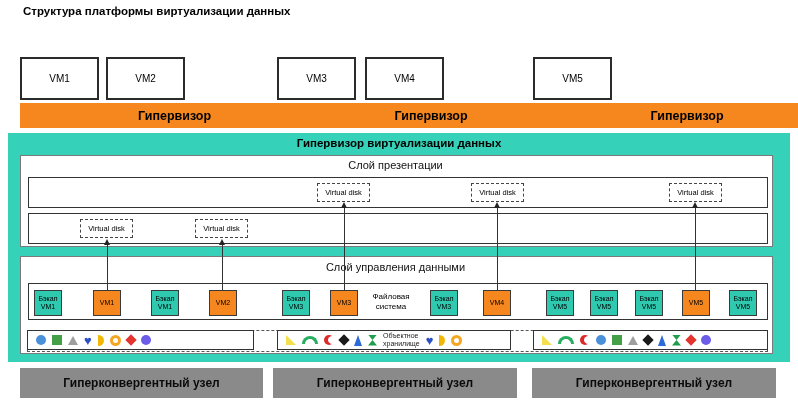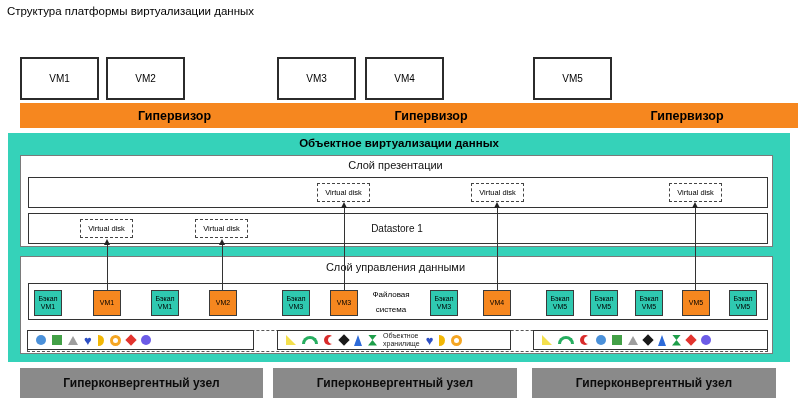--- a/index.html
+++ b/index.html
@@ -1,38 +1,38 @@
 <!DOCTYPE html>
 <html style="--orange: #F6871F; --teal: #35D2B9; --backupTeal: #2FC9B0; --nodeGray: #8A8A8A;"><head>
 <meta charset="utf-8">
 <style>
   html,body{margin:0;padding:0;background:#fff;}
   .stage{position:relative;width:798px;height:420px;background:#fff;
          font-family:"Liberation Sans", sans-serif;color:#000;overflow:hidden;}
   .abs{position:absolute;}
-  .doc-title{font-size:11.5px;font-weight:normal;left:7px;top:5px;}
+  .doc-title{font-size:11.5px;font-weight:bold;left:23px;top:5px;}
   .vm-box{background:#fff;border:2px solid #2b2b2b;width:75px;height:39px;
           display:flex;align-items:center;justify-content:center;font-size:10px;}
   .hyp-bar{background:var(--orange);height:25px;display:flex;align-items:center;
            justify-content:center;font-size:12.5px;font-weight:bold;padding-left:33px;}
   .platform{left:8px;top:133px;width:782px;height:229px;background:var(--teal);}
   .platform-title{left:8px;top:137px;width:782px;text-align:center;
                   font-size:11.5px;font-weight:bold;}
   .layer-box{background:#fff;border:1px solid #7a7a7a;}
   .layer-title{text-align:center;font-size:11px;color:#111;}
   .ds-box{background:#fff;border:1px solid #333;}
   .ds-label{text-align:center;font-size:10px;line-height:31px;color:#111;}
   .vd-box{background:#fff;border:1px dashed #444;width:51px;height:17px;
           display:flex;align-items:center;justify-content:center;font-size:7.5px;z-index:3;}
   .vmrow-box{background:#fff;border:1px solid #333;}
   .chip{width:26px;height:24px;border:1px solid #3a3a3a;display:flex;align-items:center;
         justify-content:center;text-align:center;font-size:7px;line-height:8px;z-index:2;}
   .chip-vm{background:var(--orange);}
   .chip-backup{background:var(--backupTeal);}
-  .fs-label{font-size:8px;line-height:15px;text-align:center;display:flex;
+  .fs-label{font-size:8px;line-height:10px;text-align:center;display:flex;
             align-items:center;justify-content:center;}
   .storage-outer{border:1px dashed #555;background:transparent;}
   .storage-box{position:absolute;background:#fff;border:1px solid #333;display:flex;
                align-items:center;gap:6px;padding:0 0 0 8px;box-sizing:border-box;}
   .os-label{font-size:7px;line-height:8px;color:#222;white-space:pre-line;text-align:left;}
   .node-bar{background:var(--nodeGray);height:30px;display:flex;align-items:center;
             justify-content:center;font-size:12px;font-weight:bold;color:#0b0b0b;}
   .arrow{position:absolute;width:1px;background:#333;z-index:6;}
   .arrow::before{content:'';position:absolute;top:-2px;left:-3px;width:0;height:0;
       border-left:3.5px solid transparent;border-right:3.5px solid transparent;
@@ -72,29 +72,28 @@
       <div class="abs vm-box" style="left: 106px; top: 57px;">VM2</div>
       <div class="abs hyp-bar" style="left: 20px; top: 103px; width: 243px;">Гипервизор</div>
       <div class="abs vm-box" style="left: 277px; top: 57px;">VM3</div>
       <div class="abs vm-box" style="left: 365px; top: 57px;">VM4</div>
       <div class="abs hyp-bar" style="left: 277px; top: 103px; width: 242px;">Гипервизор</div>
       <div class="abs vm-box" style="left: 533px; top: 57px;">VM5</div>
       <div class="abs hyp-bar" style="left: 533px; top: 103px; width: 242px;">Гипервизор</div>
     </div>
 
   <div class="abs platform"></div>
-  <div class="abs platform-title">Объектное виртуализации данных</div>
+  <div class="abs platform-title">Гипервизор виртуализации данных</div>
 
   <div class="abs layer-box" style="left:20px;top:155px;width:751px;height:90px;"></div>
   <div class="abs layer-title" style="left:20px;top:159px;width:751px;">Слой презентации</div>
 
   <div class="abs ds-box" style="left:28px;top:177px;width:738px;height:29px;"></div>
 
   <div class="abs ds-box" style="left:28px;top:213px;width:738px;height:29px;"></div>
-  <div class="abs ds-label" style="left:28px;top:213px;width:738px;">Datastore 1</div>
 
   <div id="virtual-disks">
       <div class="abs vd-box" style="left: 317px; top: 183px;">Virtual disk</div>
       <div class="abs vd-box" style="left: 471px; top: 183px;">Virtual disk</div>
       <div class="abs vd-box" style="left: 669px; top: 183px;">Virtual disk</div>
       <div class="abs vd-box" style="left: 80px; top: 219px;">Virtual disk</div>
       <div class="abs vd-box" style="left: 195px; top: 219px;">Virtual disk</div>
     </div>
 
   <div class="abs layer-box" style="left:20px;top:256px;width:751px;height:96px;"></div>

